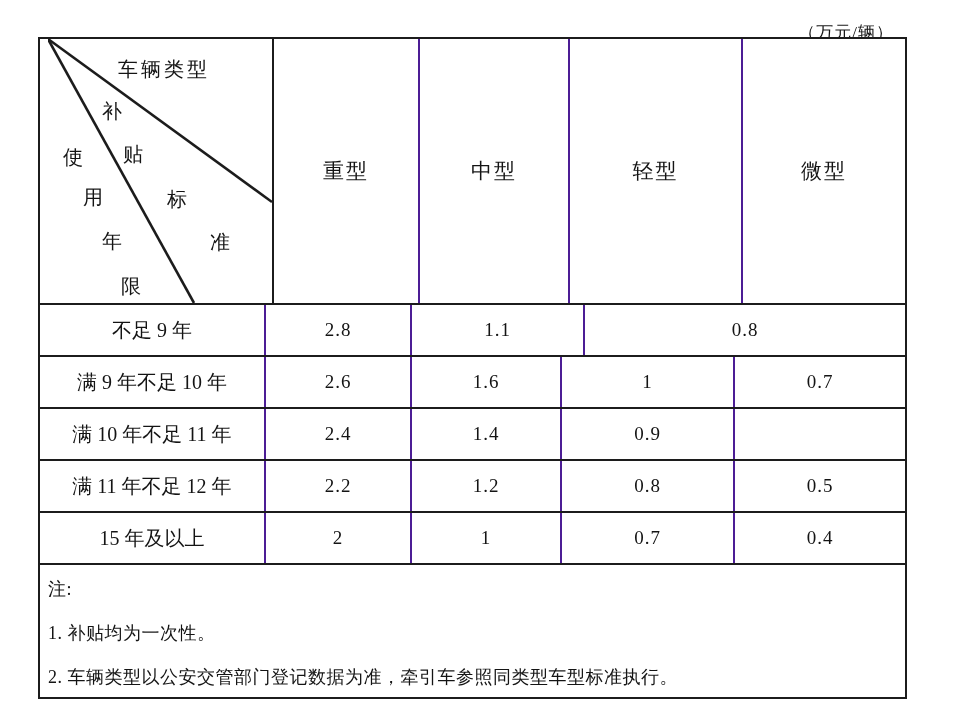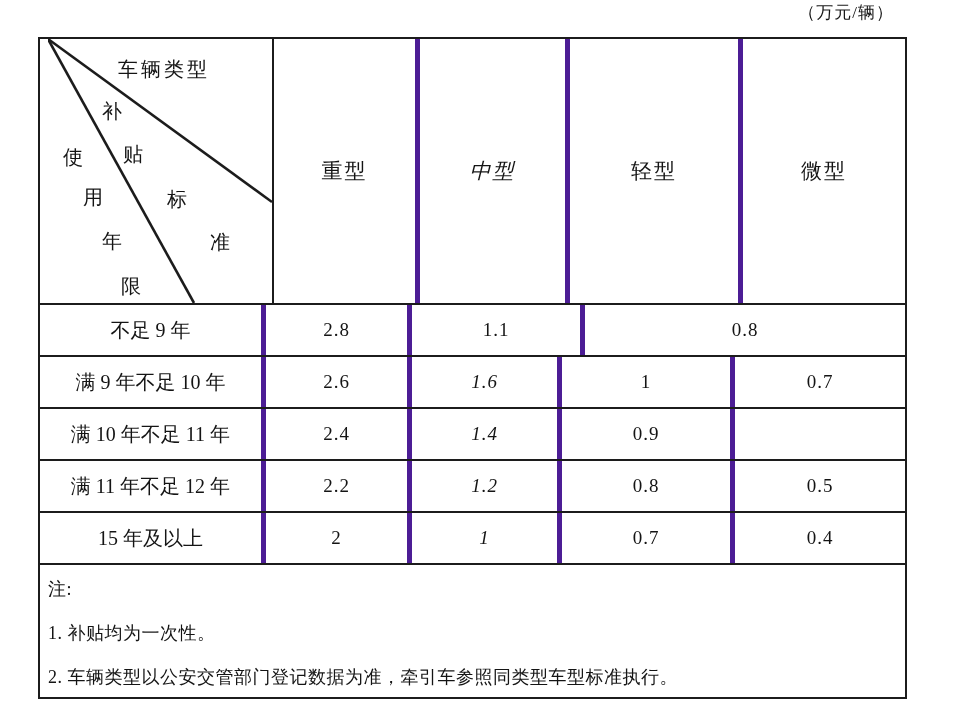--- a/index.html
+++ b/index.html
@@ -11,21 +11,21 @@
   }
   .page {
     position: relative;
     width: 958px;
     height: 715px;
     background: #ffffff;
     overflow: hidden;
   }
   .unit-label {
     position: absolute;
-    top: 1px;
+    top: 21px;
     right: 64px;
     font-size: 17px;
     letter-spacing: 1px;
     white-space: nowrap;
   }
   .doc-table {
     position: absolute;
     left: 38px;
     top: 37px;
     width: 869px;
@@ -38,30 +38,30 @@
   }
   .row {
     display: flex;
     flex-direction: row;
     box-sizing: border-box;
   }
   .header-row { height: 266px; border-bottom: 2px solid #1c1c1c; padding-left: 8px; }
   .data-row   { height: 52px;  border-bottom: 2px solid #1c1c1c; }
   .cell {
     box-sizing: border-box;
-    border-right: 5px solid #4c1d95;
+    border-right: 2px solid #4c1d95;
     display: flex;
     align-items: center;
     justify-content: center;
     font-size: 19px;
   }
   .cell.last { border-right: none; flex: 1; }
   .c0 { width: 226px; }
   .c1 { width: 146px; }
-  .c2 { width: 150px; font-style: italic; }
+  .c2 { width: 150px; }
   .c3 { width: 173px; }
   .col-header { font-size: 21px; letter-spacing: 2px; }
   .row-label  { font-size: 20px; white-space: nowrap; text-align: right; }
   .num { font-size: 19px; letter-spacing: 1px; }
   
   .corner-cell {
     position: relative;
     width: 226px;
     box-sizing: border-box;
     border-right: 2px solid #1c1c1c;

